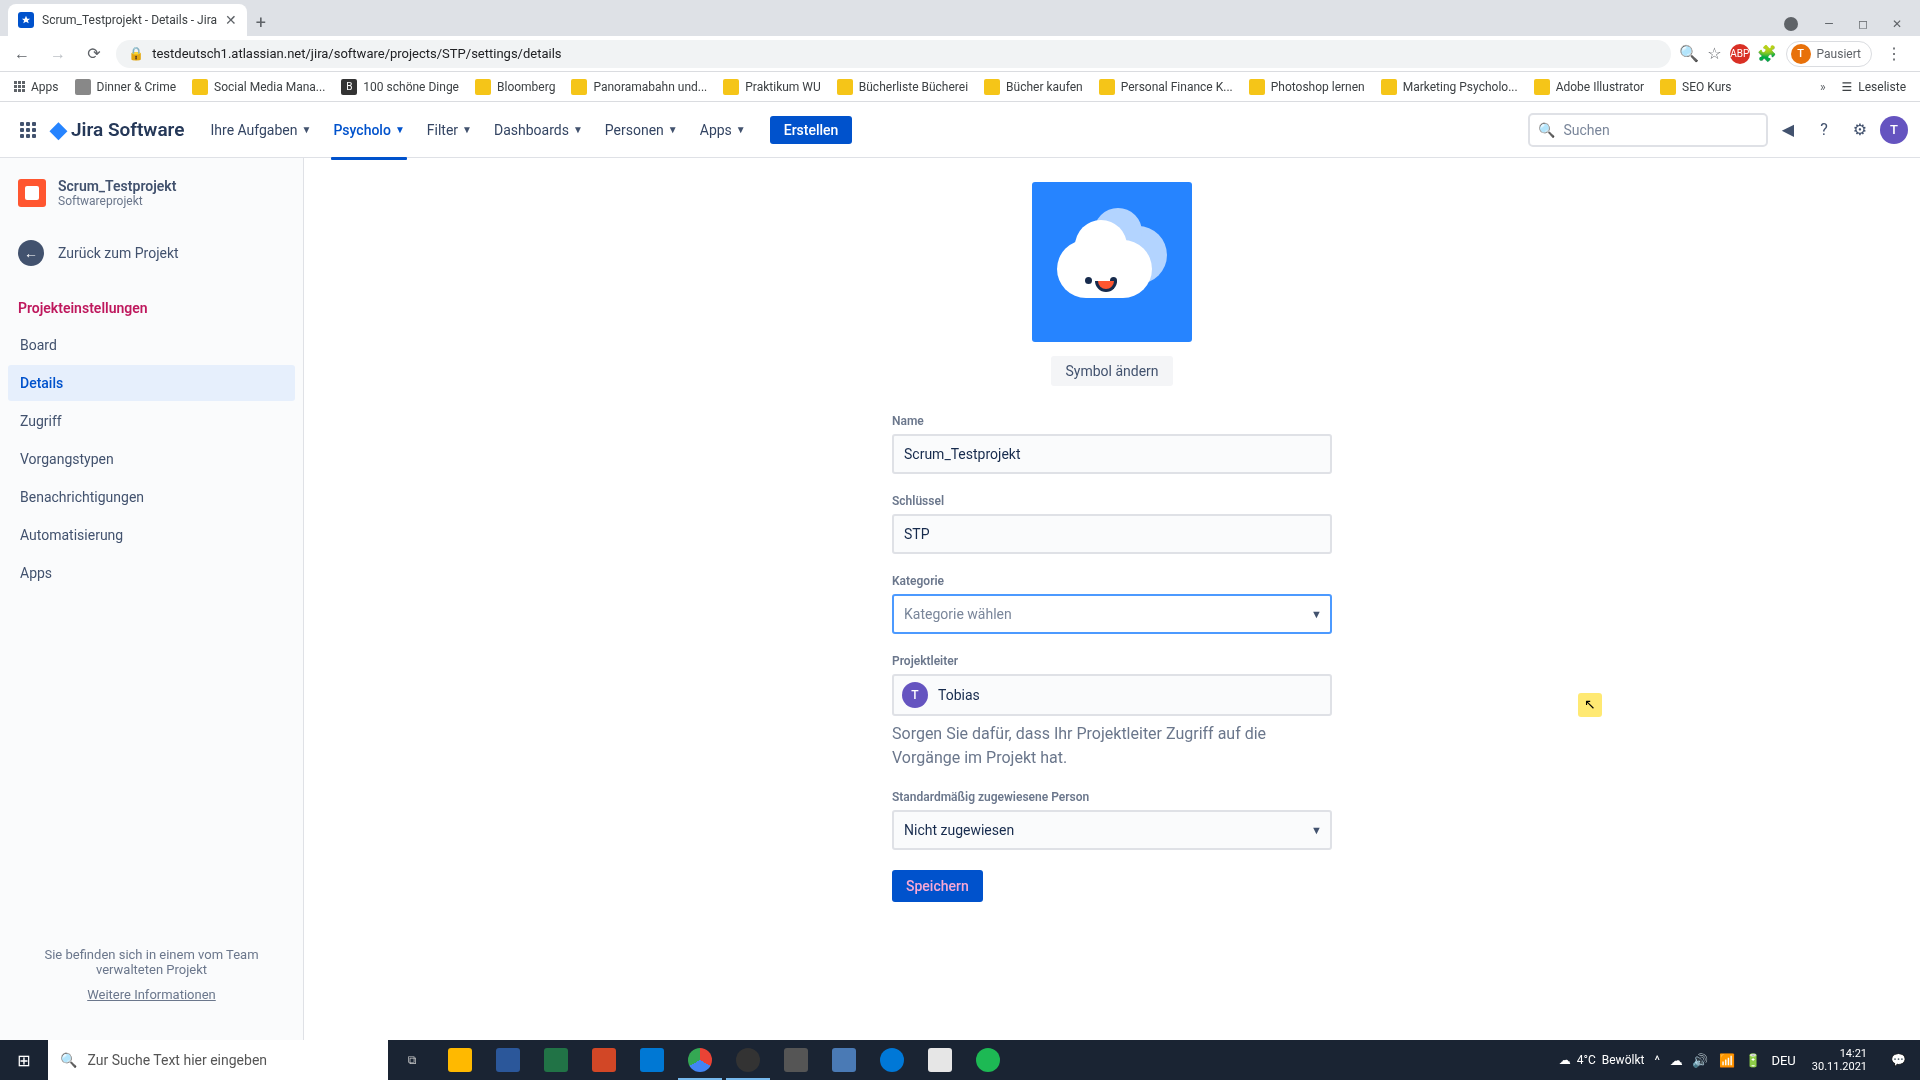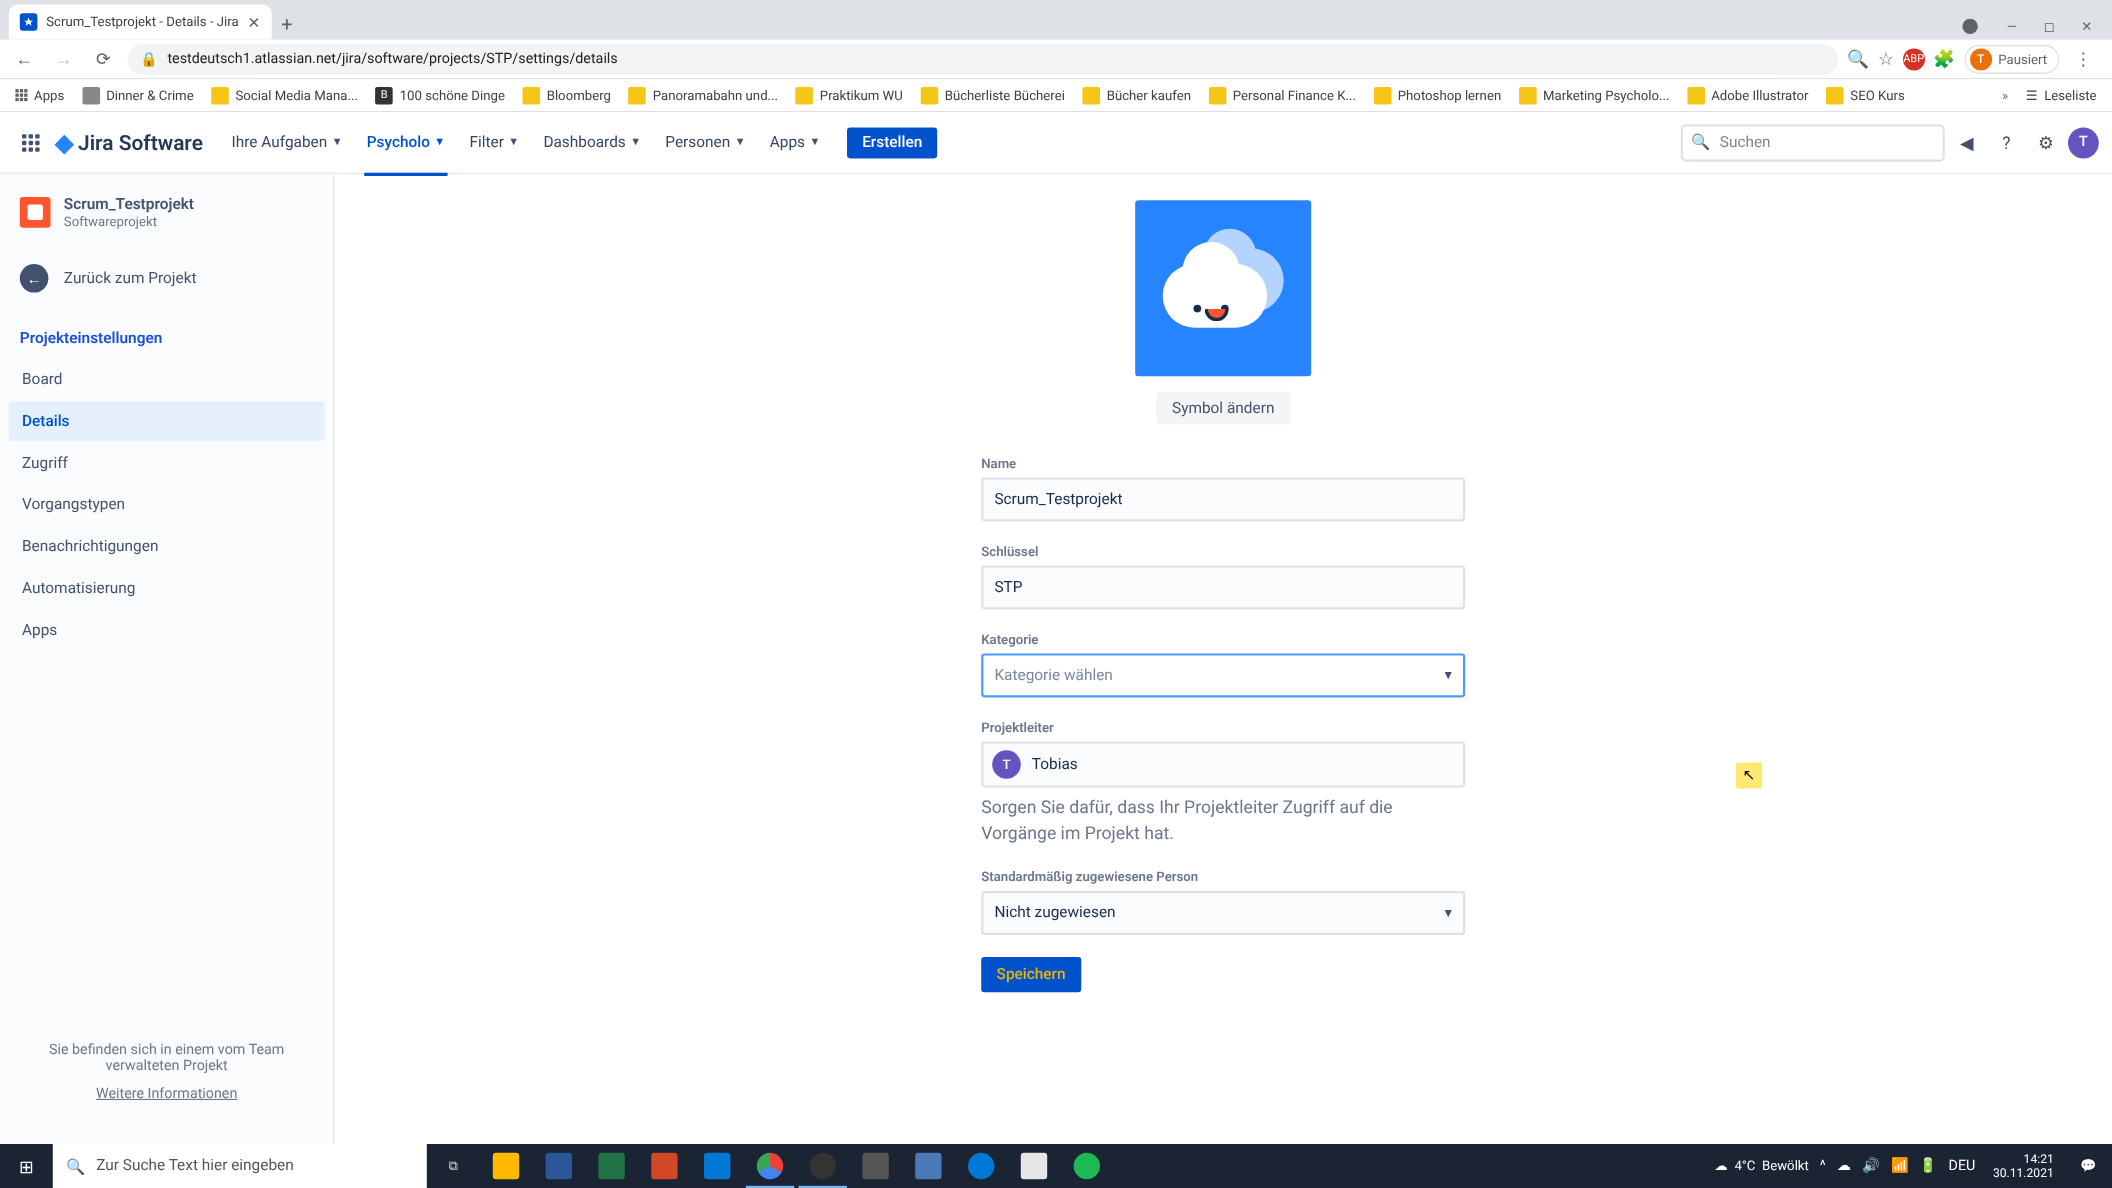--- a/index.html
+++ b/index.html
@@ -55,21 +55,21 @@
 .jira-body { display: flex; height: calc(100% - 36px - 36px - 30px - 56px - 40px); }
 .sidebar { width: 304px; border-right: 1px solid #dfe1e6; background: #fafbfc; display: flex; flex-direction: column; padding: 20px 8px 8px; }
 .proj-header { display: flex; align-items: center; gap: 12px; padding: 0 10px 18px; }
 .proj-icon { width: 28px; height: 28px; border-radius: 3px; background: #ff5630; display: flex; align-items: center; justify-content: center; }
 .proj-icon-inner { width: 14px; height: 14px; background: #fff; border-radius: 2px; }
 .proj-name { font-size: 14px; font-weight: 600; color: #42526e; }
 .proj-type { font-size: 12px; color: #6b778c; }
 .back-link { display: flex; align-items: center; gap: 14px; padding: 10px; margin: 4px 0 14px; cursor: pointer; }
 .back-circle { width: 26px; height: 26px; border-radius: 50%; background: #42526e; color: #fff; display: flex; align-items: center; justify-content: center; font-size: 14px; }
 .back-text { font-size: 14px; color: #42526e; }
-.section-title { font-size: 14px; font-weight: 600; color: #1d4ed8; padding: 10px; }
+.section-title { font-size: 14px; font-weight: 600; color: #be185d; padding: 10px; }
 .side-item { padding: 10px 12px; font-size: 14px; color: #42526e; border-radius: 3px; cursor: pointer; margin: 1px 0; }
 .side-item.selected { background: #e6effc; color: #0052cc; font-weight: 500; }
 .sidebar-footer { margin-top: auto; text-align: center; padding: 12px 20px 30px; font-size: 13px; color: #6b778c; }
 .sidebar-footer a { color: #6b778c; display: block; margin-top: 10px; }
 
 .main { flex: 1; overflow-y: auto; padding: 24px 0; }
 .form-wrap { width: 440px; margin: 0 auto; display: flex; flex-direction: column; align-items: center; justify-content: center; }
 .avatar-big { width: 160px; height: 160px; background: #2684ff; border-radius: 3px; display: flex; align-items: center; justify-content: center; position: relative; }
 .cloud { width: 110px; height: 72px; position: relative; }
 .cloud-back { position: absolute; width: 95px; height: 58px; background: #b3d4ff; border-radius: 40px; right: 0; top: 0; }
@@ -85,21 +85,21 @@
 .field-label { font-size: 12px; font-weight: 600; color: #6b778c; margin-bottom: 6px; display: block; }
 .field-input { width: 100%; height: 40px; border: 2px solid #dfe1e6; border-radius: 3px; padding: 0 10px; font-size: 14px; color: #172b4d; background: #fafbfc; }
 .field-input.focused { border-color: #4c9aff; background: #fff; }
 .select-wrap { position: relative; }
 .select-chev { position: absolute; right: 10px; top: 50%; transform: translateY(-50%); color: #42526e; font-size: 11px; pointer-events: none; }
 .placeholder { color: #7a869a; }
 .lead-box { width: 100%; height: 42px; border: 2px solid #dfe1e6; border-radius: 3px; padding: 0 8px; display: flex; align-items: center; gap: 10px; background: #fafbfc; }
 .lead-av { width: 26px; height: 26px; border-radius: 50%; background: #6554c0; color: #fff; display: flex; align-items: center; justify-content: center; font-size: 12px; font-weight: 500; }
 .lead-name { font-size: 14px; color: #172b4d; }
 .help-text { font-size: 16px; color: #6b778c; margin-top: 6px; line-height: 1.5; }
-.save-btn { background: #0052cc; color: #eab308; padding: 8px 14px; border-radius: 3px; font-size: 14px; font-weight: 500; cursor: pointer; border: none; }
+.save-btn { background: #0052cc; color: #f9a8d4; padding: 8px 14px; border-radius: 3px; font-size: 14px; font-weight: 500; cursor: pointer; border: none; }
 
 .cursor-highlight { position: fixed; width: 24px; height: 24px; background: rgba(255,215,0,0.55); border-radius: 3px; left: 1578px; top: 693px; pointer-events: none; }
 .cursor-arrow { position: fixed; left: 1584px; top: 696px; font-size: 14px; color: #000; pointer-events: none; }
 
 .taskbar { position: fixed; bottom: 0; left: 0; right: 0; height: 40px; background: #1a2433; display: flex; align-items: center; color: #fff; font-size: 12px; }
 .start-btn { width: 48px; height: 40px; display: flex; align-items: center; justify-content: center; font-size: 16px; }
 .tb-search { width: 340px; height: 40px; background: #fff; color: #555; display: flex; align-items: center; padding: 0 12px; gap: 10px; font-size: 14px; }
 .tb-icons { display: flex; align-items: center; height: 40px; }
 .tb-icon { width: 48px; height: 40px; display: flex; align-items: center; justify-content: center; position: relative; }
 .tb-icon.active::after { content: ''; position: absolute; bottom: 0; left: 2px; right: 2px; height: 2px; background: #76b9ed; }

